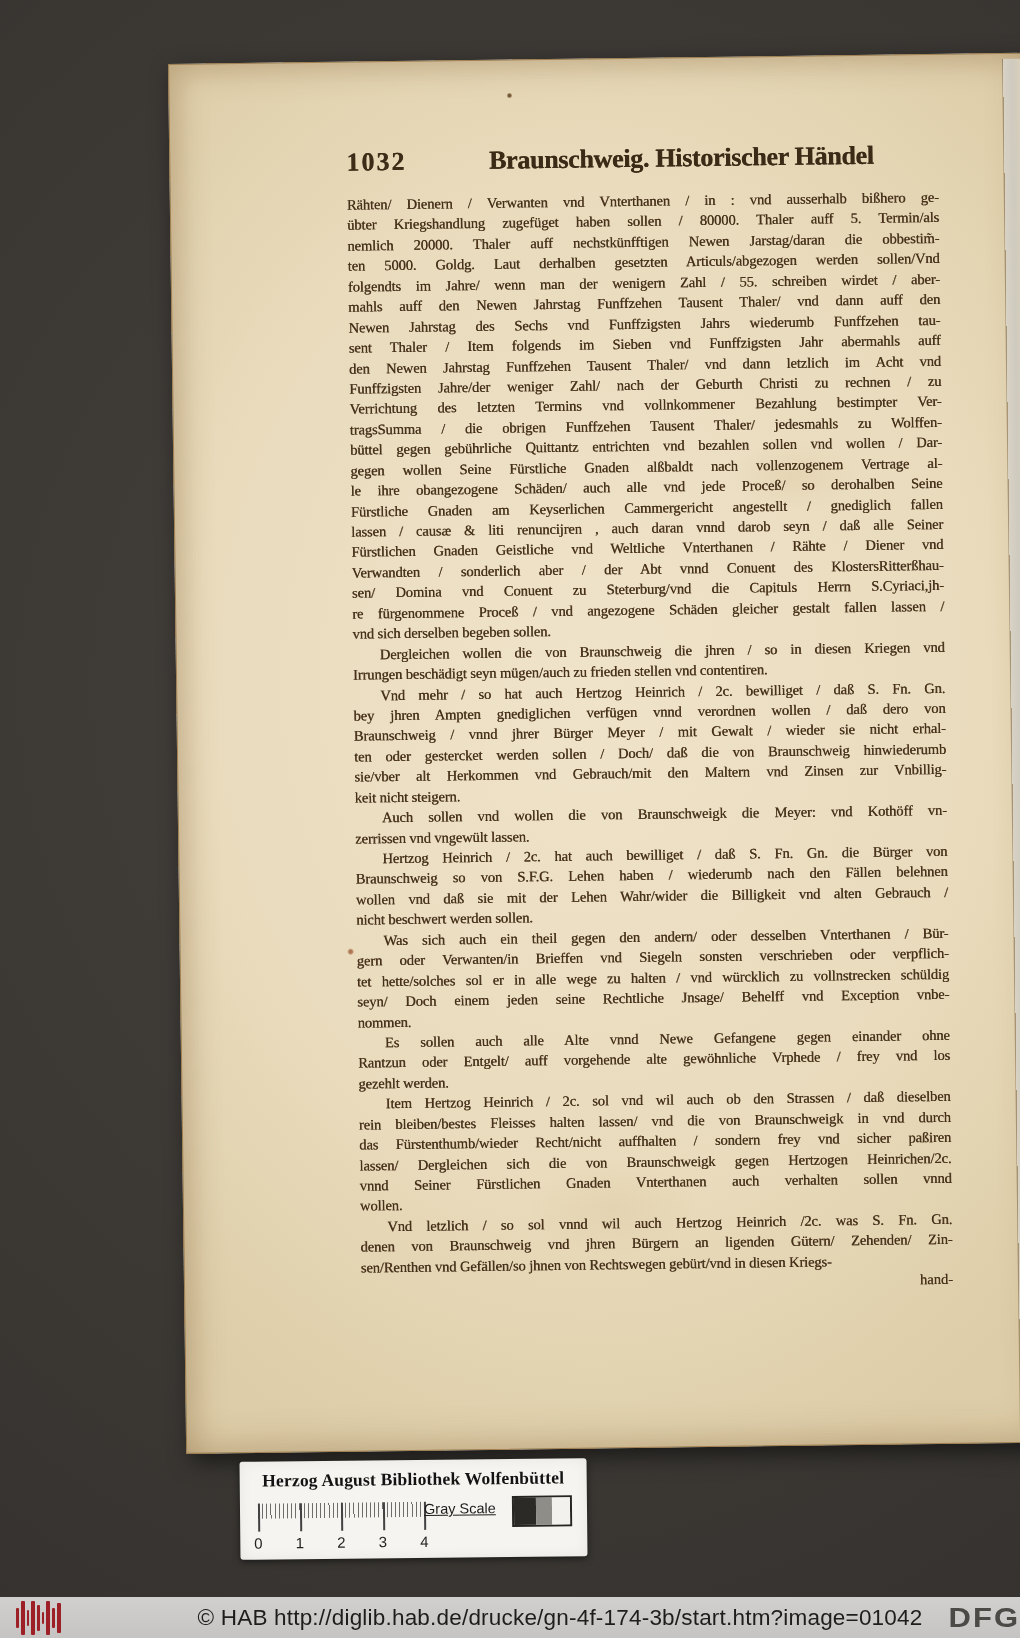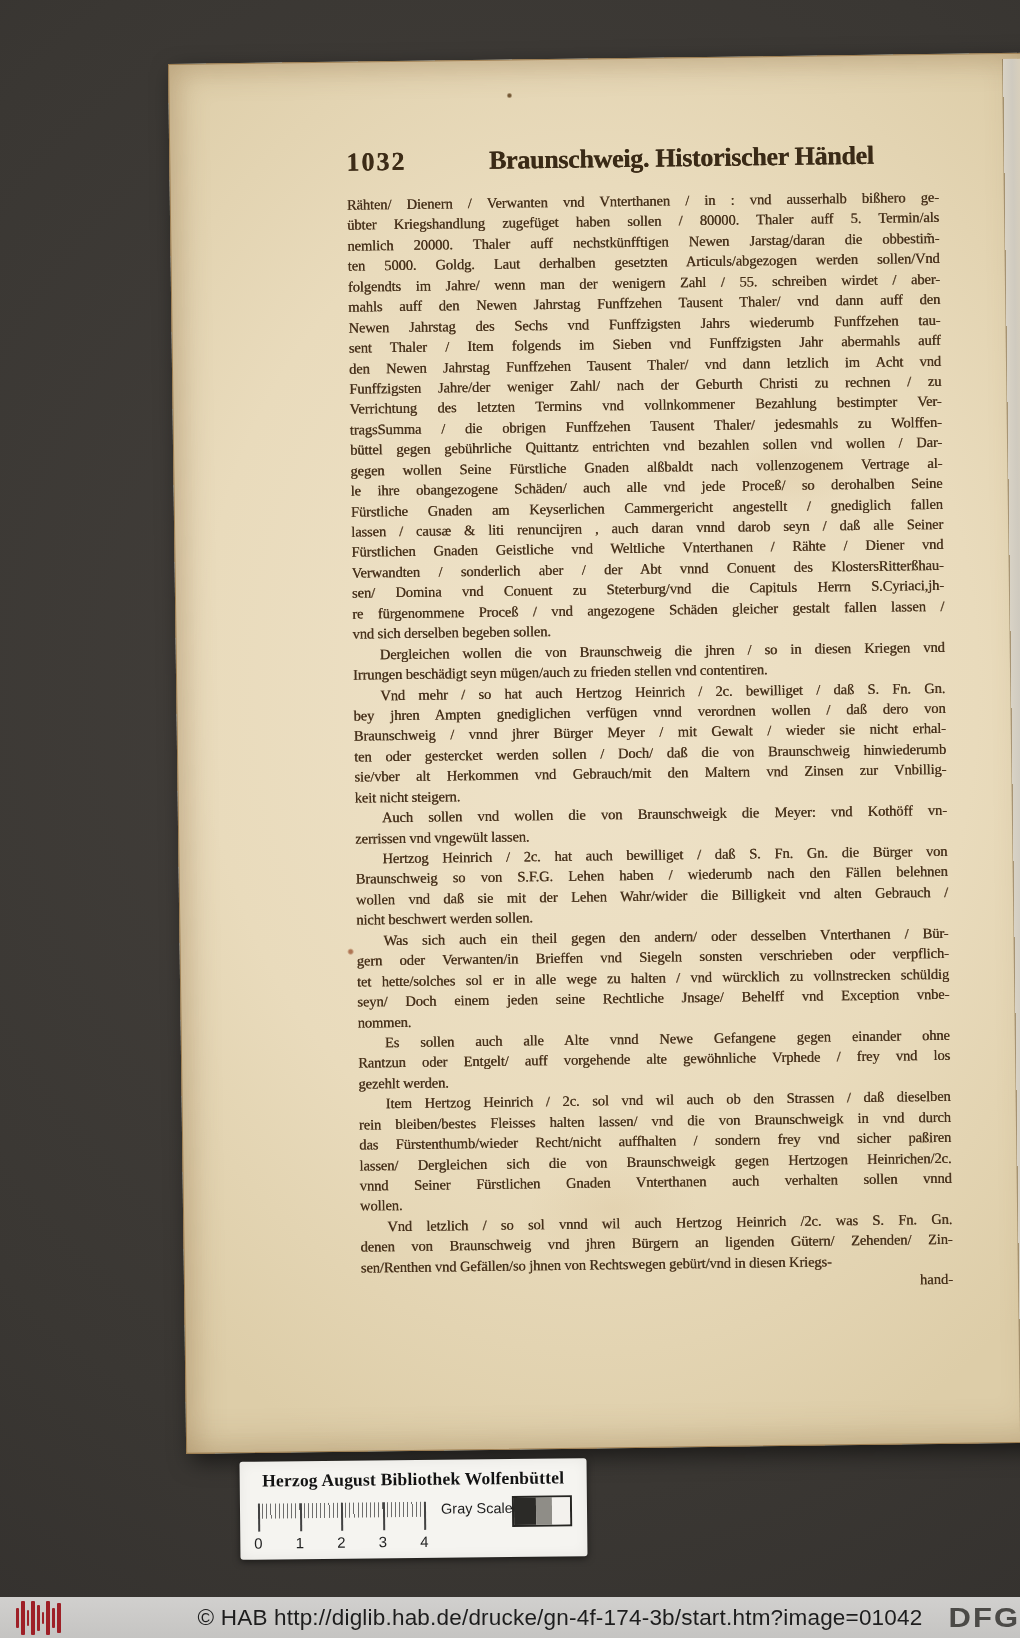--- a/index.html
+++ b/index.html
@@ -45,21 +45,21 @@
     border-radius:3px;transform:rotate(-0.6deg);
     box-shadow:0 2px 7px rgba(0,0,0,.55), inset 0 0 14px rgba(0,0,0,.06);}
   .card-title{margin-top:9px;text-align:center;font:700 17.5px "Liberation Serif",serif;
     color:#131313;letter-spacing:0.2px;}
   .ruler{position:absolute;left:18px;top:42px;width:180px;height:52px;}
   .mmcomb{position:absolute;left:0;top:0;width:168px;height:15px;
     background:repeating-linear-gradient(90deg, rgba(75,75,75,.8) 0 1px, transparent 1px 4.15px);}
   .cmtick{position:absolute;top:0;width:2px;height:28px;background:#424242;}
   .cmnum{position:absolute;top:31px;width:18px;margin-left:-9px;text-align:center;
     font:15px "Liberation Sans",sans-serif;color:#232323;}
-  .gs-label{position:absolute;left:201px;top:41px;font:14.5px "Liberation Sans",sans-serif;color:#1c1c1c;}
+  .gs-label{position:absolute;left:184px;top:41px;font:14.5px "Liberation Sans",sans-serif;color:#1c1c1c;text-decoration:underline;}
   .gs-patches{position:absolute;left:272px;top:37px;width:56px;height:27px;display:flex;
     border:2px solid #262522;}
   .gs-patch{height:100%;}
 
   
   .footer{position:absolute;left:0;top:1597px;width:1024px;height:41px;
     background:linear-gradient(#d1d0ce, #c5c4c2);}
   .url{position:absolute;left:0;top:0;width:100%;height:100%;display:flex;align-items:center;
     justify-content:center;font:22.5px "Liberation Sans",sans-serif;color:#1d1d1d;letter-spacing:0.2px;padding-left:48px;}
   .hab-logo{position:absolute;left:16px;top:0;height:100%;display:flex;align-items:center;gap:2px;}

